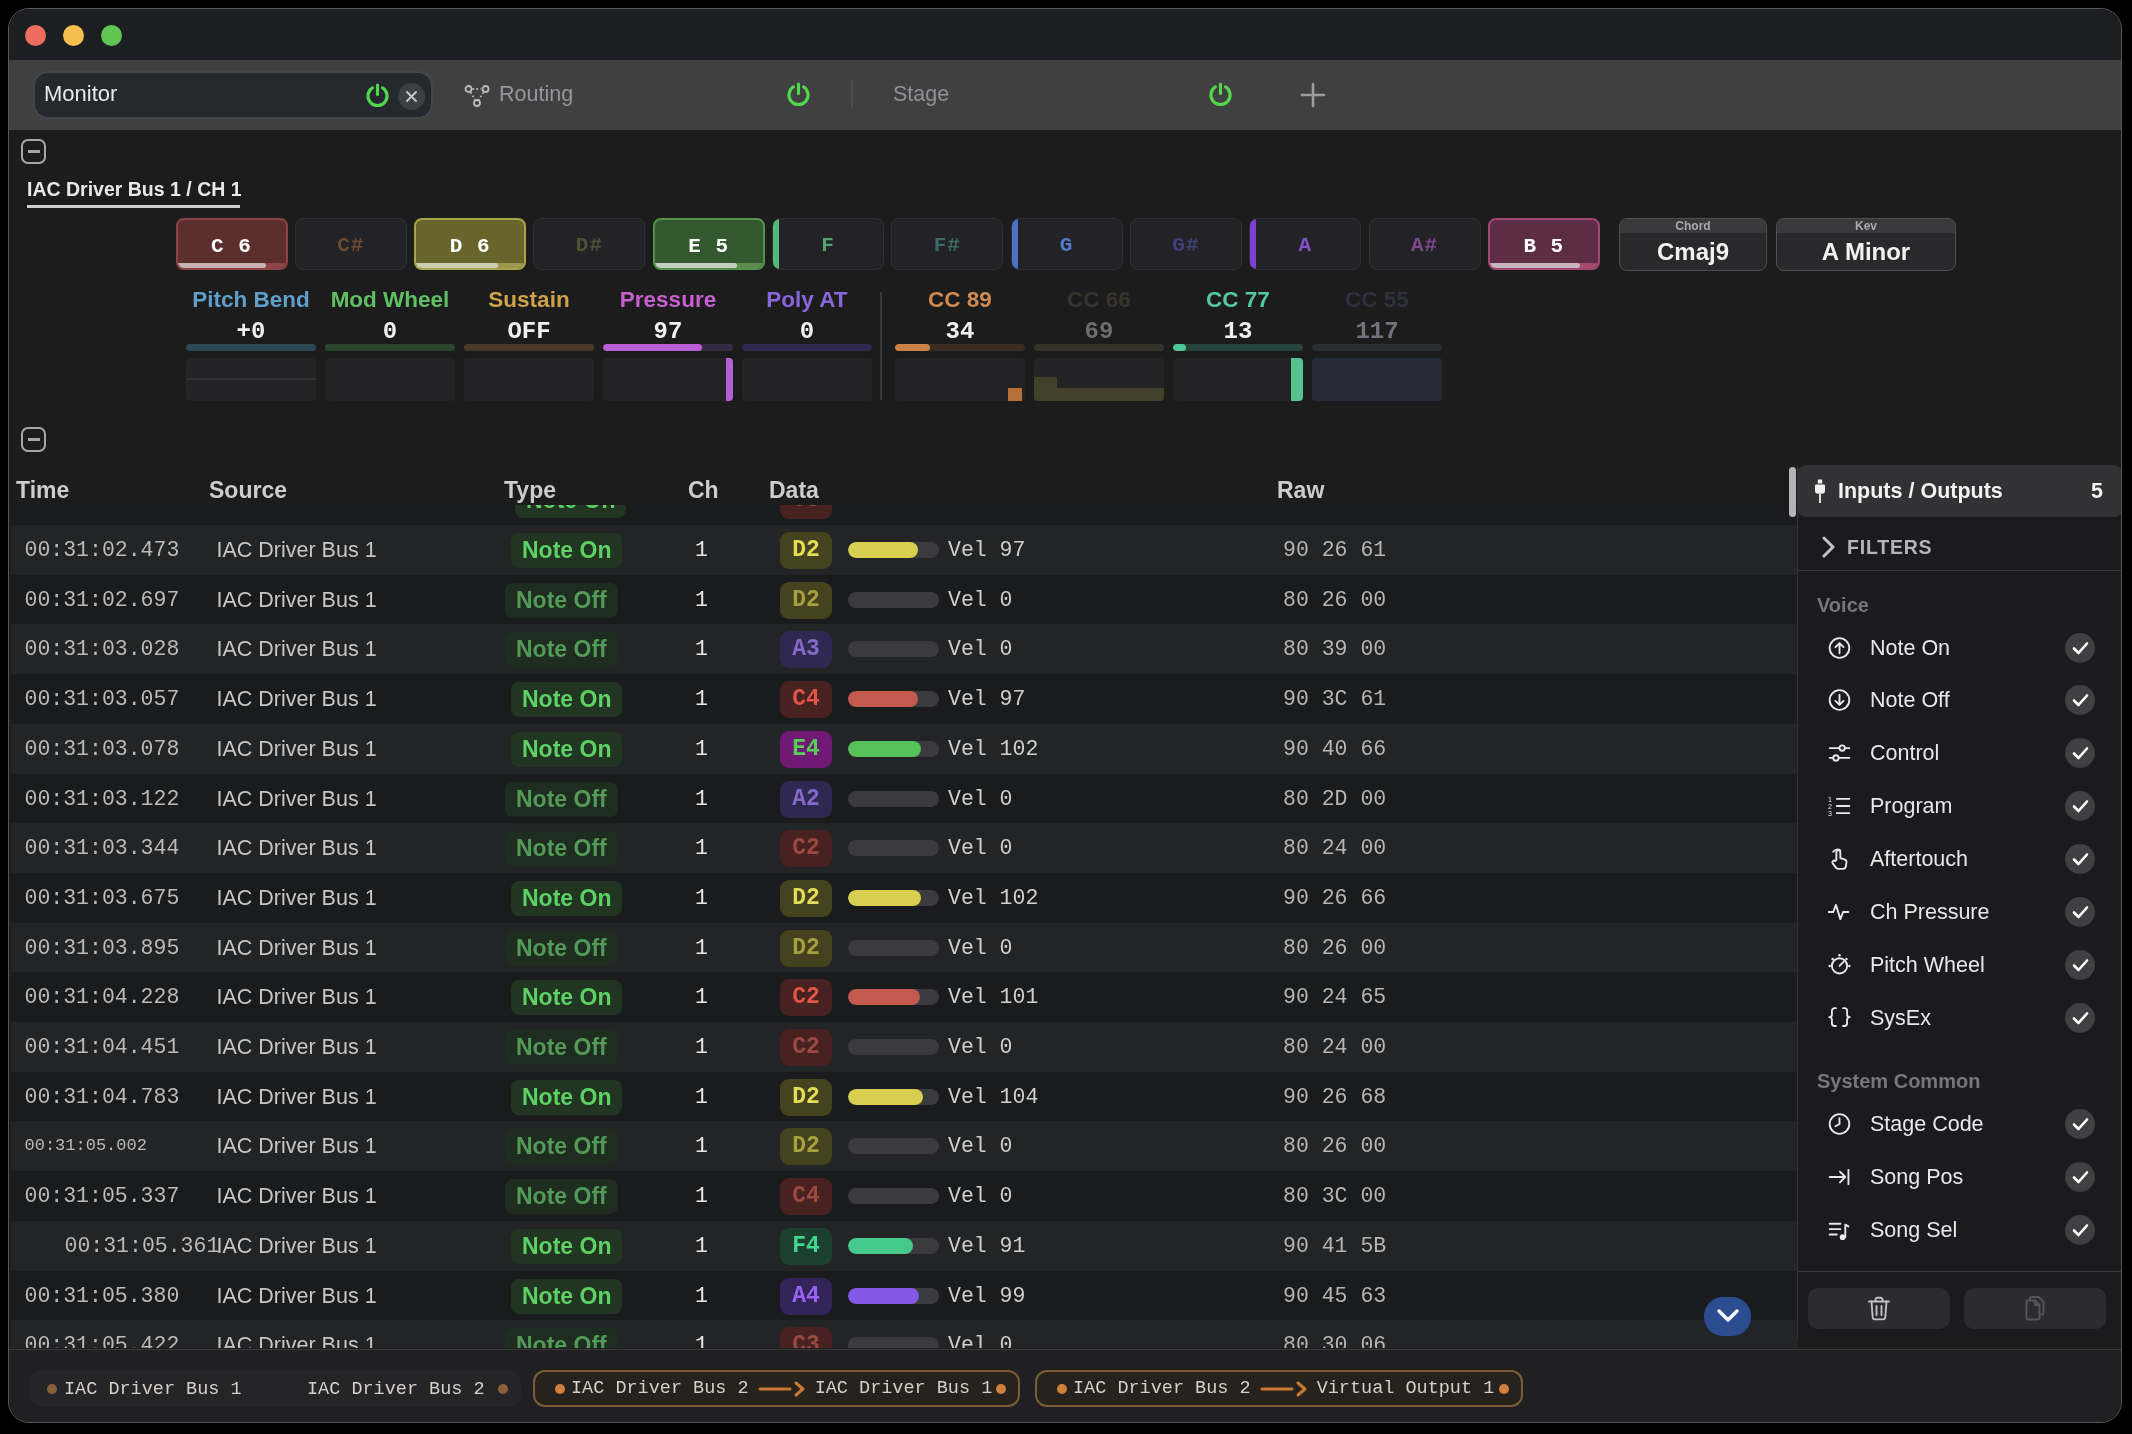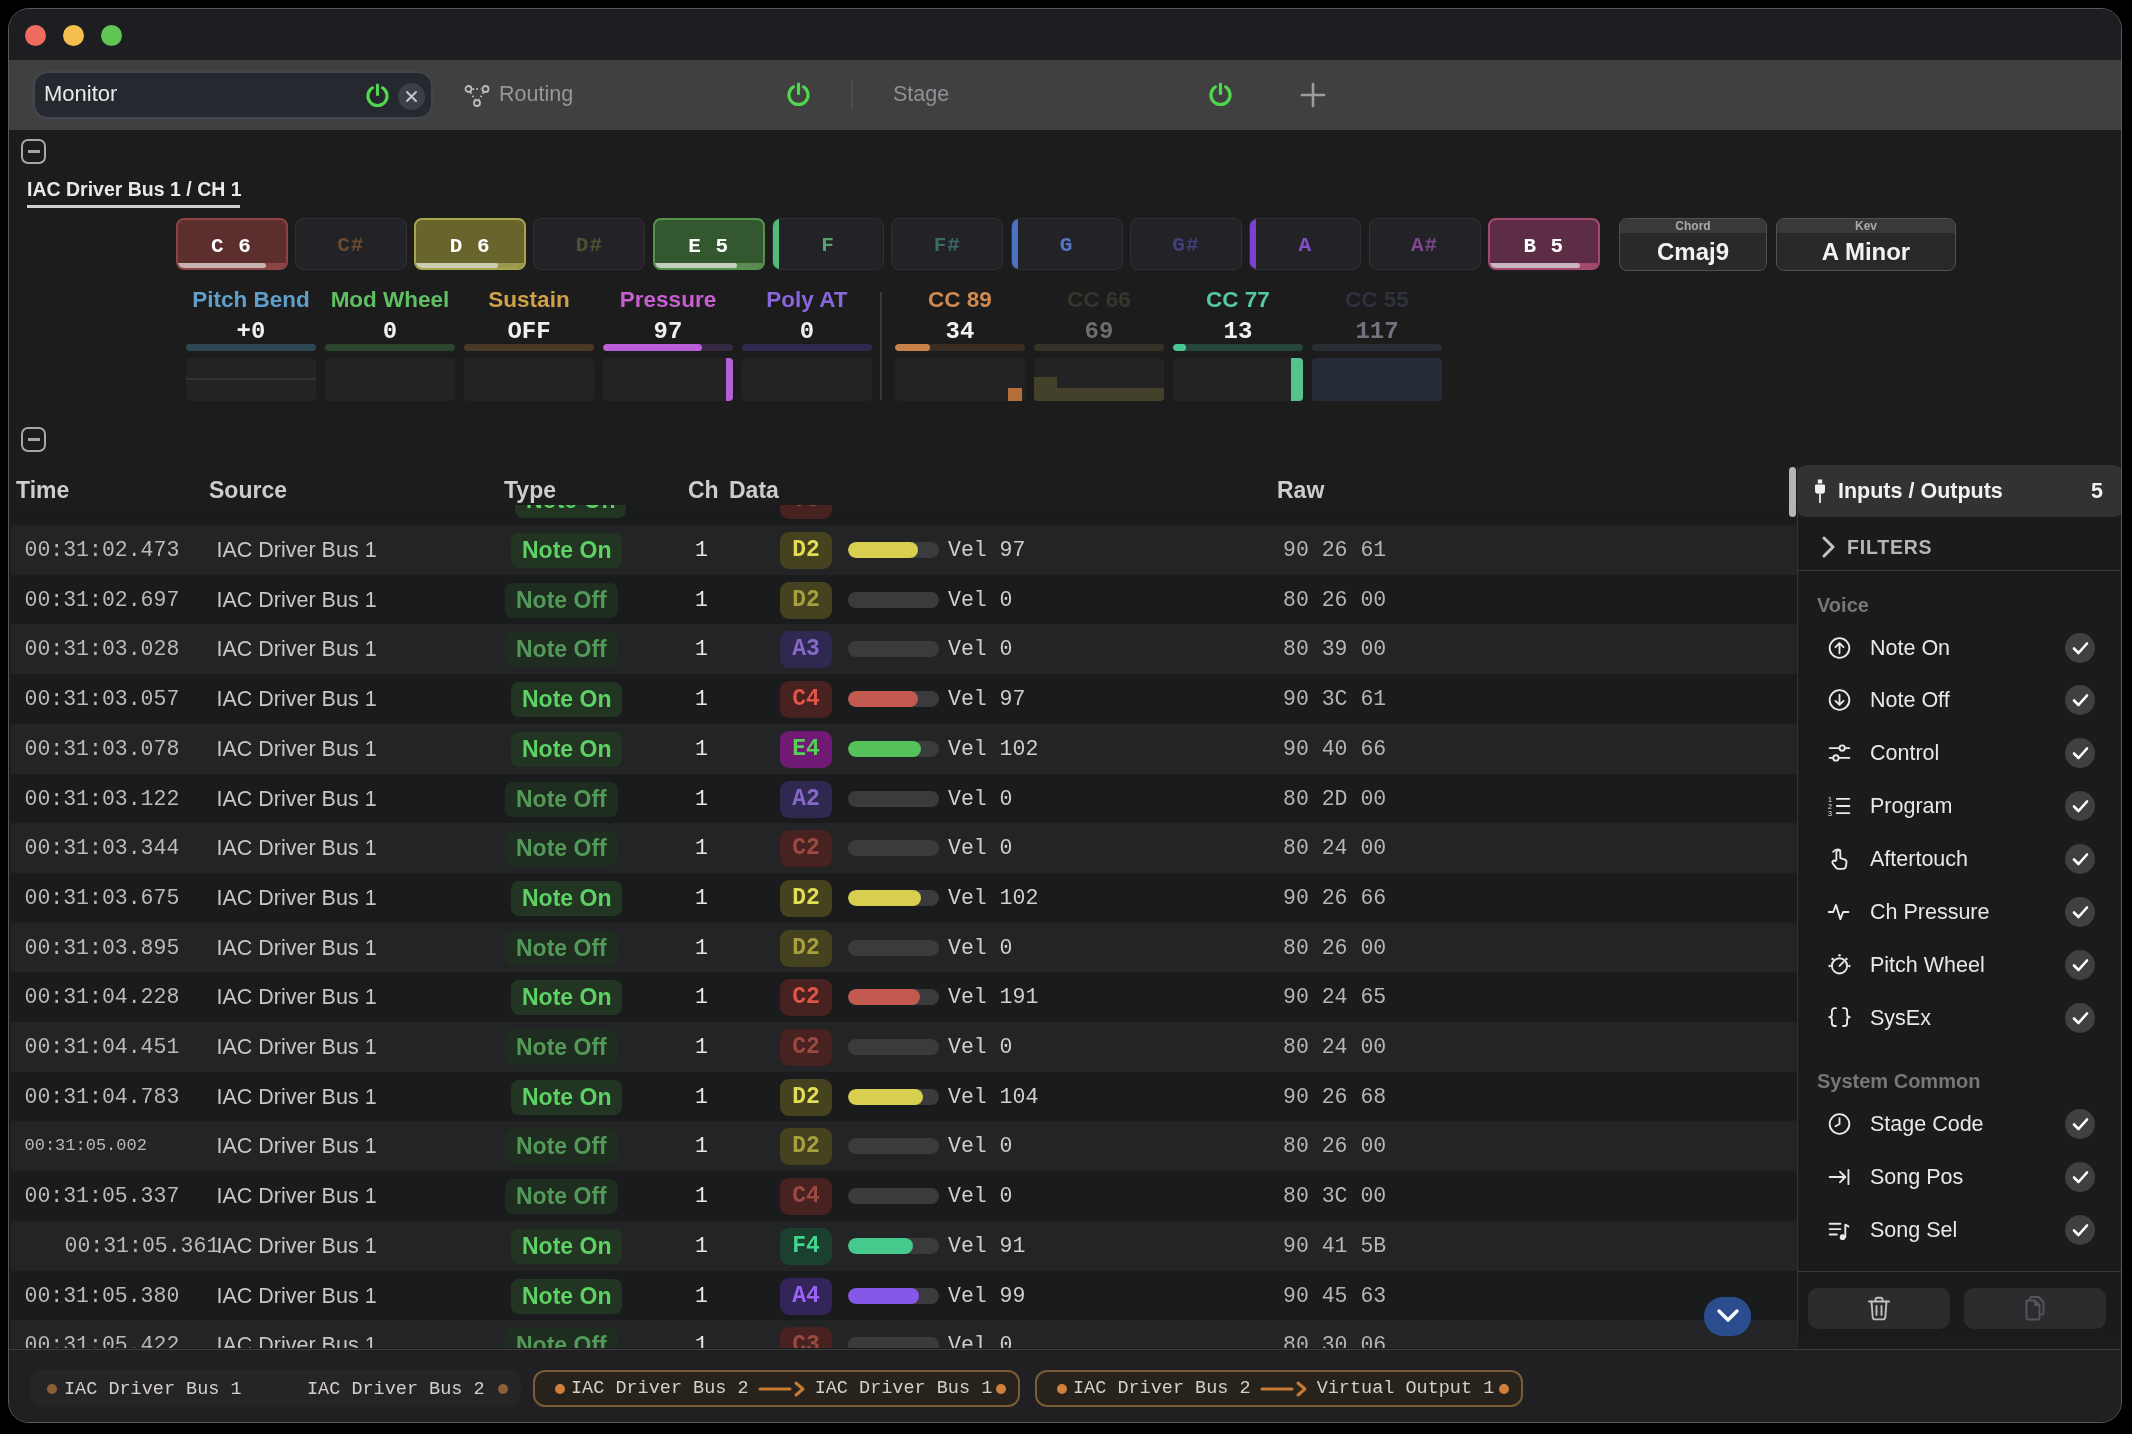--- a/index.html
+++ b/index.html
@@ -235,21 +235,21 @@
         </div>
 <div class="spark">
           <div style="position:absolute;inset:0;background:#262b38"></div>
         </div>
       </div>
       <div class="collapse" style="left:12px;top:297px"></div>
       <div class="th" style="left:7px;top:347px;">Time</div>
       <div class="th" style="left:200px;top:347px;">Source</div>
       <div class="th" style="left:495px;top:347px;">Type</div>
       <div class="th" style="left:679px;top:347px;">Ch</div>
-      <div class="th" style="left:720px;top:347px;">Data</div>
+      <div class="th" style="left:760px;top:347px;">Data</div>
       <div class="th" style="left:1268px;top:347px;">Raw</div>
       <div class="abs" style="left:0;top:375px;width:1797px;height:843px;overflow:hidden;">
         <div class="row" style="top:-30px;background:#1a1b1c;">
           <div class="tbadge" style="left:504px;background:#213522;color:#5dd163;">Note On</div>
           <div class="nbadge" style="background:#472221;color:#9a4a41;">C3</div>
         </div>
         <div class="row" style="top:20.0px;background:#232425;">
 <div class="rowin mono" style="left:13.5px;font-size:21.5px;color:#bababa;">00:31:02.473</div>
 <div class="rowin" style="left:205.5px;font-size:21.5px;color:#c6c6c6;">IAC Driver Bus 1</div>
 <div class="tbadge" style="left:500px;background:#213522;color:#5dd163;">Note On</div>
@@ -349,21 +349,21 @@
 </div>
         <div class="row" style="top:467.3px;background:#1a1b1c;">
 <div class="rowin mono" style="left:13.5px;font-size:21.5px;color:#bababa;">00:31:04.228</div>
 <div class="rowin" style="left:205.5px;font-size:21.5px;color:#c6c6c6;">IAC Driver Bus 1</div>
 <div class="tbadge" style="left:500px;background:#213522;color:#5dd163;">Note On</div>
 <div class="rowin mono" style="left:684px;font-size:21.5px;color:#e8e8e8;">1</div>
 <div class="nbadge" style="background:#472221;color:#e05548;">C2</div>
 <div class="vtrack">
             <div class="vfill" style="width:72px;background:#c25a50"></div>
           </div>
-<div class="rowin mono" style="left:937px;font-size:21.5px;color:#cfcfcf;">Vel 191</div>
+<div class="rowin mono" style="left:937px;font-size:21.5px;color:#cfcfcf;">Vel 101</div>
 <div class="rowin mono" style="left:1272px;font-size:21.5px;color:#b5b5b5;">90 24 65</div>
 </div>
         <div class="row" style="top:517.0px;background:#232425;">
 <div class="rowin mono" style="left:13.5px;font-size:21.5px;color:#bababa;">00:31:04.451</div>
 <div class="rowin" style="left:205.5px;font-size:21.5px;color:#c6c6c6;">IAC Driver Bus 1</div>
 <div class="tbadge" style="left:494px;background:#1e2d1f;color:#539a59;">Note Off</div>
 <div class="rowin mono" style="left:684px;font-size:21.5px;color:#e8e8e8;">1</div>
 <div class="nbadge" style="background:#472221;color:#9a4a41;">C2</div>
 <div class="vtrack"></div>
 <div class="rowin mono" style="left:937px;font-size:21.5px;color:#cfcfcf;">Vel 0</div>

